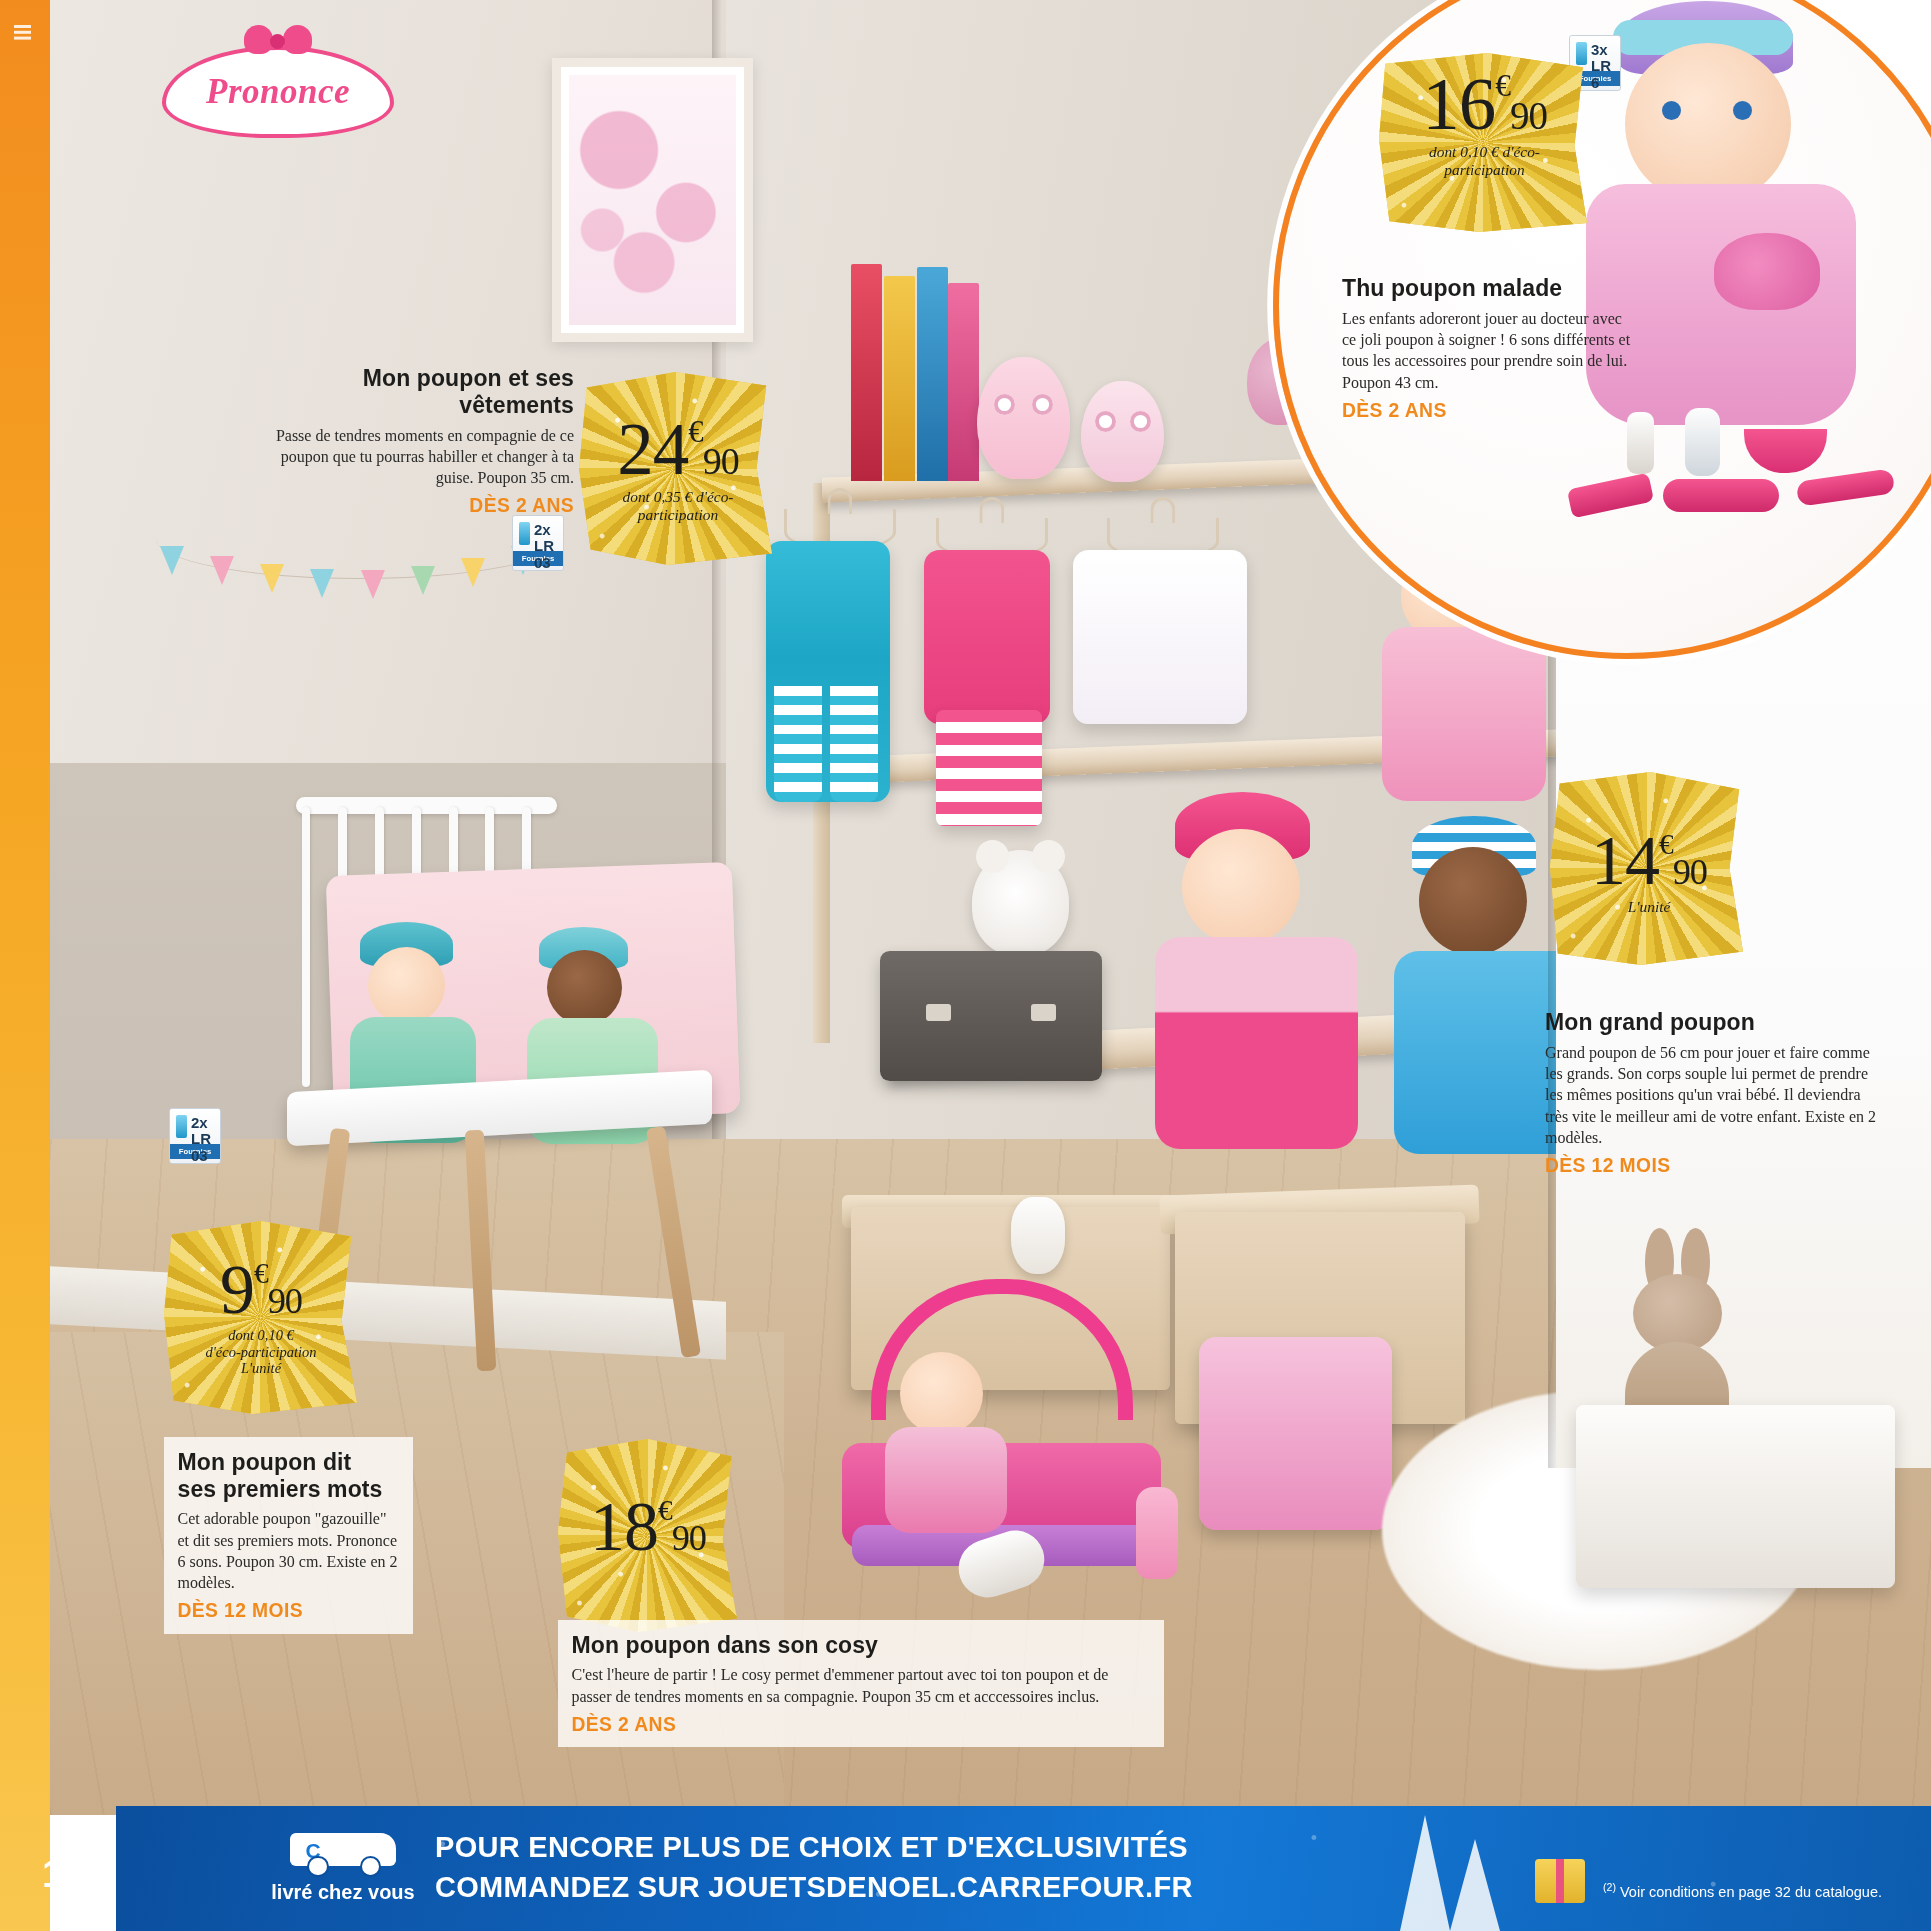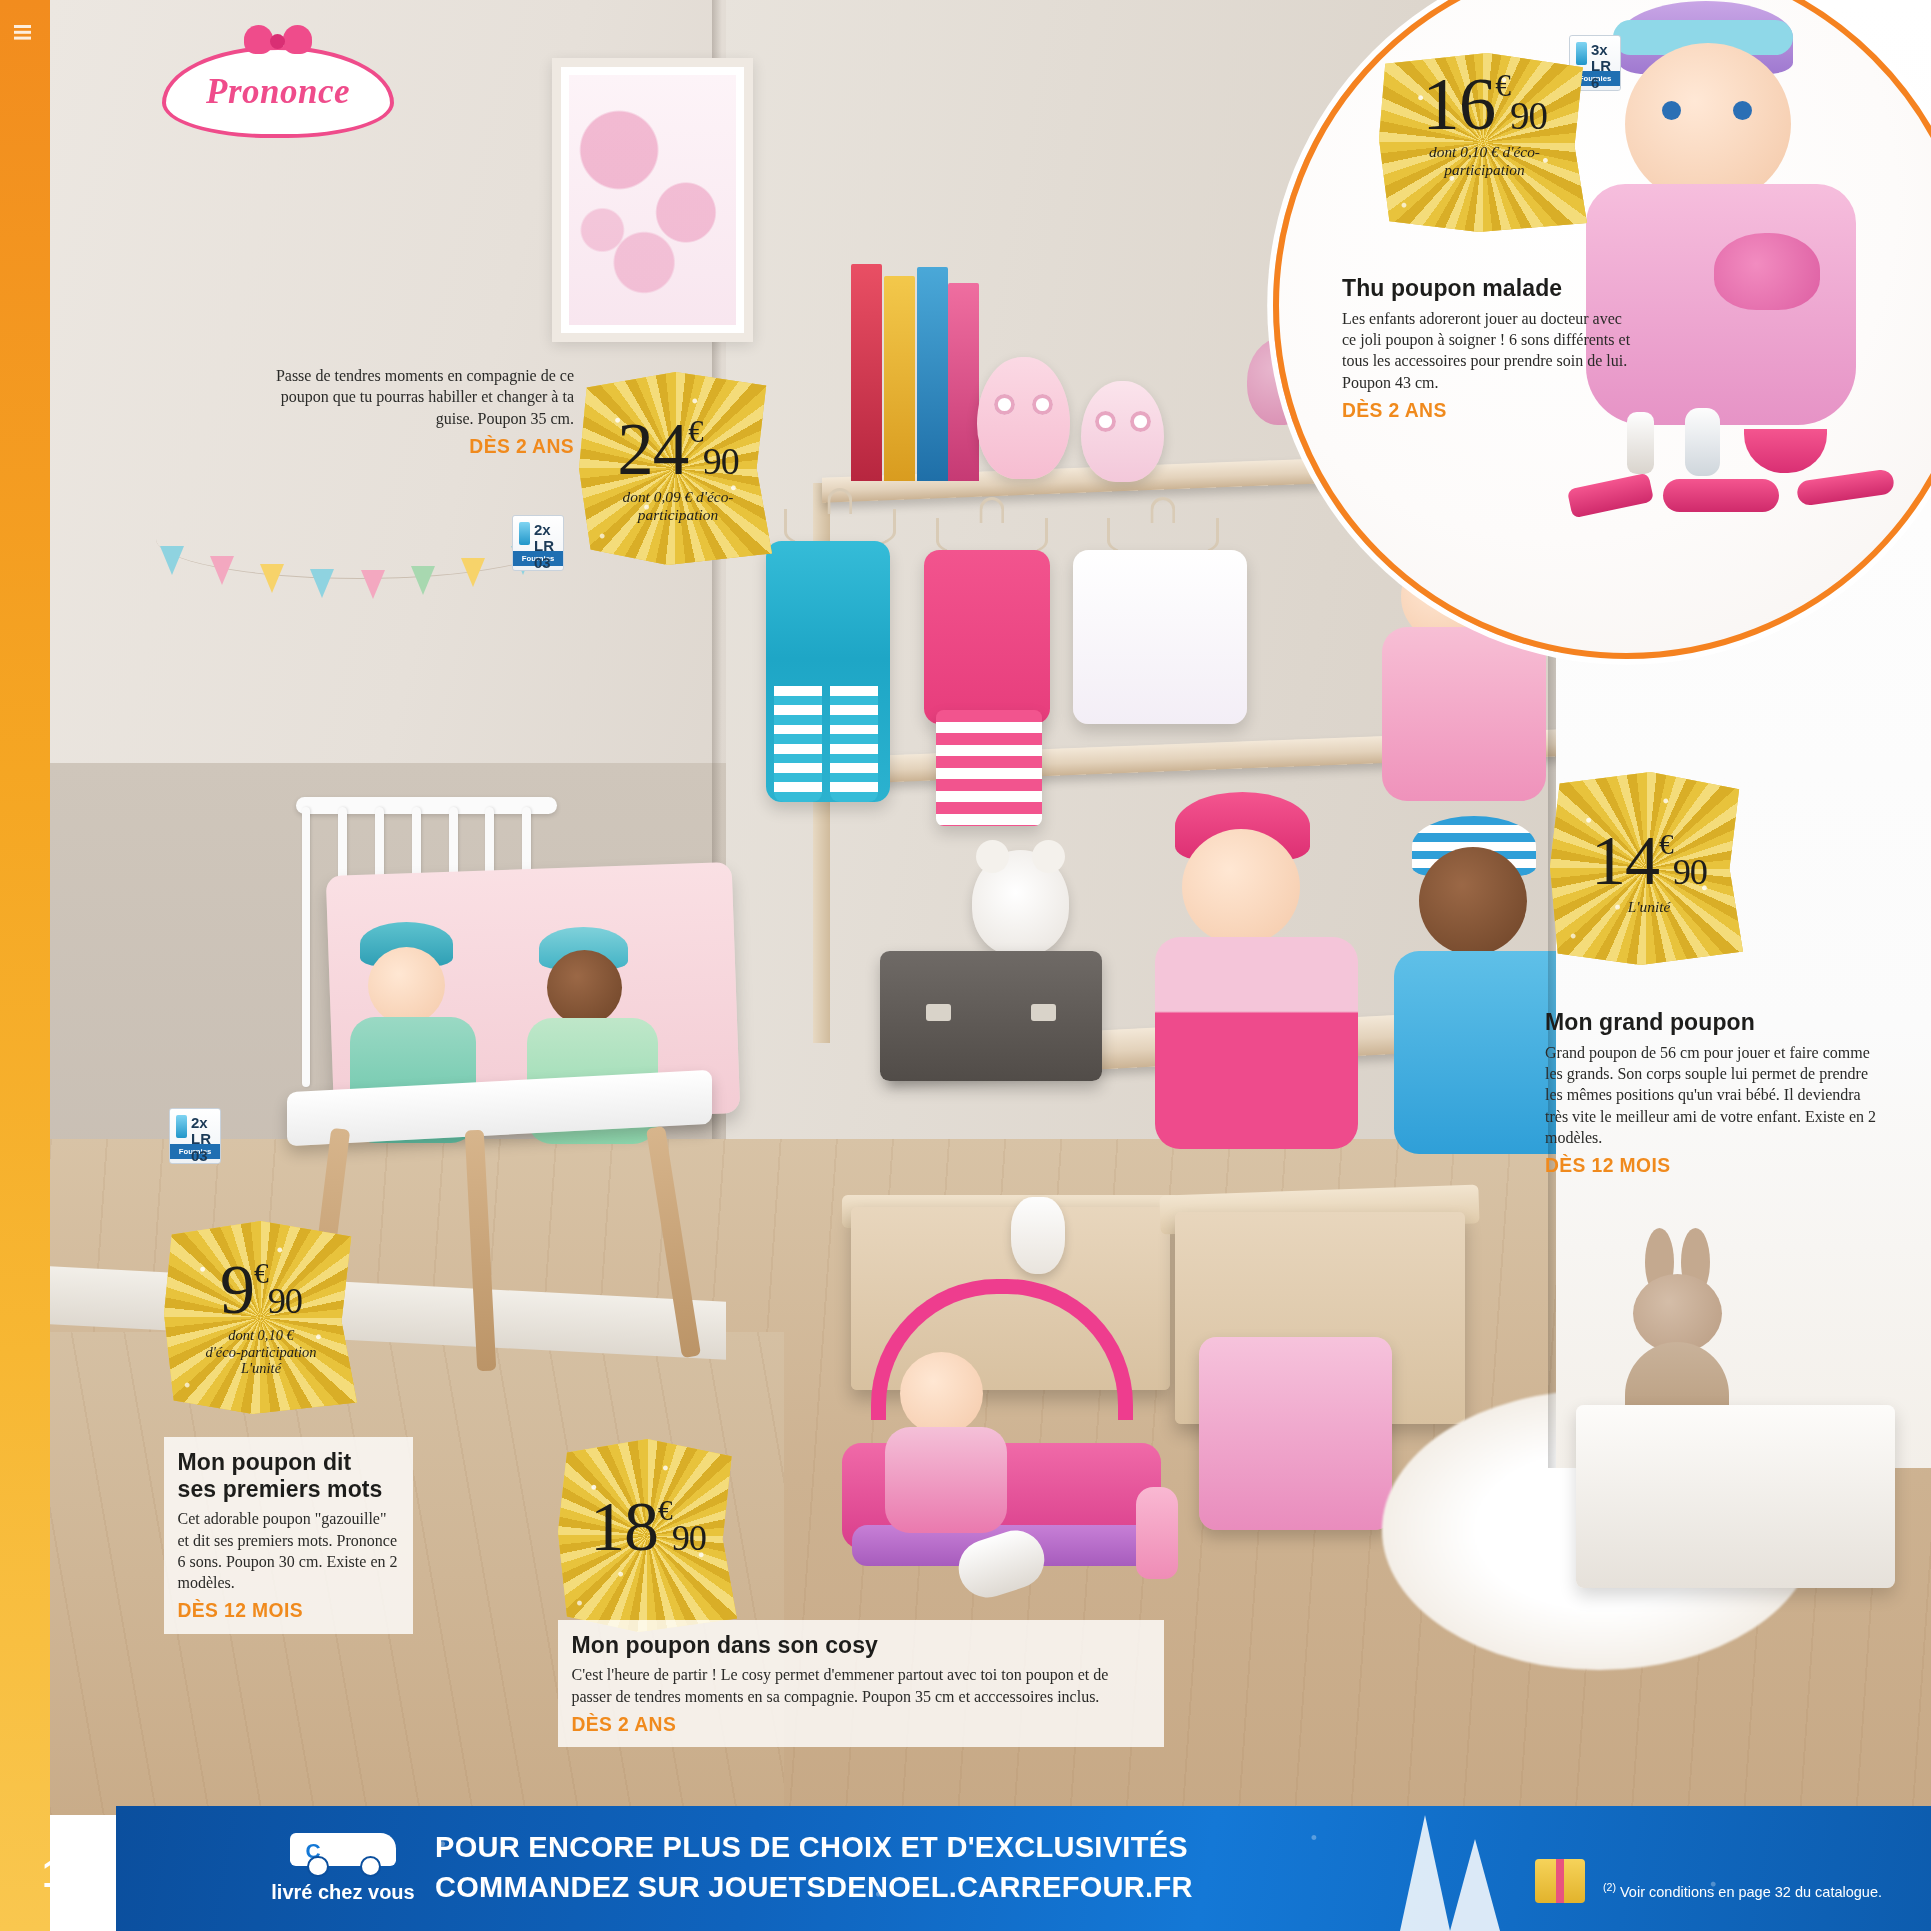--- a/index.html
+++ b/index.html
@@ -564,30 +564,31 @@
     <div class="heart"></div>
     <div class="bow">
       <div class="lobe" style="left:0;"></div>
       <div class="lobe" style="right:0;"></div>
       <div class="knot"></div>
     </div>
     <div class="bname">Prononce</div>
   </div>
 
   <div class="txtblock txt-right" style="left:246px; top:365px; width:328px;">
+    <div class="title">Mon poupon et ses vêtements</div>
     <div class="body">Passe de tendres moments en compagnie de ce poupon que tu pourras habiller et changer à ta guise. Poupon 35 cm.</div>
     <div class="age">DÈS 2 ANS</div>
   </div>
 
   <div class="glitter" style="left:579px; top:372px; width:193px; height:193px; clip-path: polygon(4% 8%, 50% 0%, 97% 7%, 92% 50%, 100% 94%, 46% 100%, 6% 92%, 0% 50%);"></div>
   <div class="price-wrap" style="left:591px; top:413px; width:174px;">
     <div class="price-main" style="font-size:73px;">
       <span>24</span><span class="price-euro">€</span><span class="price-cents">90</span>
     </div>
-    <div class="price-sub handwrite" style="font-size:15.4px;">dont 0,09 € d'éco-participation</div>
+    <div class="price-sub handwrite" style="font-size:15.4px;">dont 0,35 € d'éco-participation</div>
   </div>
 
   <div class="batt" style="left:512px; top:515px;">
     <div class="top">
       <div class="cell"></div>
       <div class="lbl">
         <span>2x</span><br>
         <span>LR 03</span>
       </div>
     </div>

